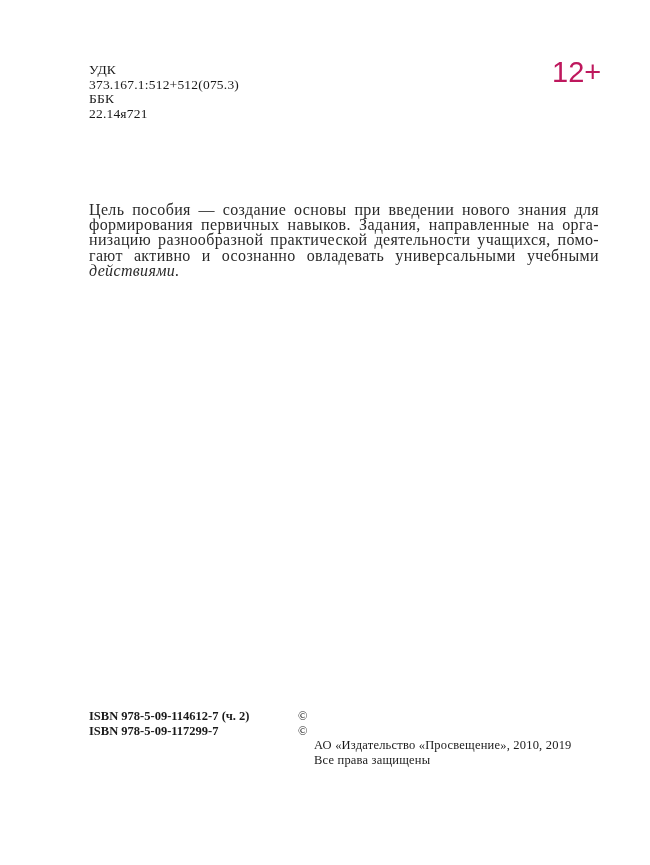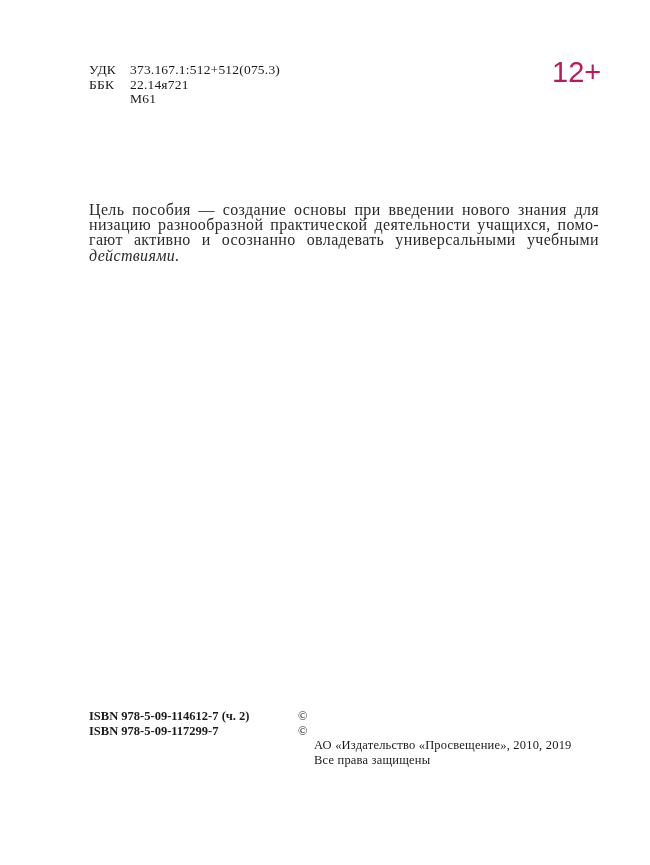--- a/index.html
+++ b/index.html
@@ -17,21 +17,21 @@
     }
     .abs { position: absolute; }
     .codes {
       left: 89px;
       top: 63px;
       font-size: 13.5px;
       line-height: 14.5px;
       font-family: "Liberation Serif", "DejaVu Serif", serif;
       letter-spacing: 0.2px;
     }
-    .code-row { display: flex; white-space: nowrap; }
+    .code-row { display: flex; white-space: nowrap; flex-direction: column; }
     .code-label { width: 41px; display: inline-block; }
     .age {
       left: 552px;
       top: 56px;
       font-family: "Liberation Sans", "DejaVu Sans", sans-serif;
       font-size: 29px;
       line-height: 32px;
       color: #be185d;
     }
     .abstract {
@@ -77,30 +77,27 @@
 
 <div class="abs codes">
   <div class="code-row">
     <span class="code-label">УДК</span>
     <span>373.167.1:512+512(075.3)</span>
   </div>
   <div class="code-row">
     <span class="code-label">ББК</span>
     <span>22.14я721</span>
   </div>
-  <div class="code-row">
-    <span class="code-label"></span>
-    <span>М61</span>
-  </div>
 </div>
 
 <div class="abs age">12+</div>
 
 <div class="abs abstract">
   <span class="line">Цель пособия — создание основы при введении нового знания для</span>
+  <span class="line">формирования первичных навыков. Задания, направленные на орга-</span>
   <span class="line">низацию разнообразной практической деятельности учащихся, помо-</span>
   <span class="line">гают активно и осознанно овладевать универсальными учебными</span>
   <span class="line last">действиями.</span>
 </div>
 
 <div class="abs isbn">
   <div>ISBN 978-5-09-114612-7 (ч. 2)</div>
   <div>ISBN 978-5-09-117299-7</div>
 </div>
 

